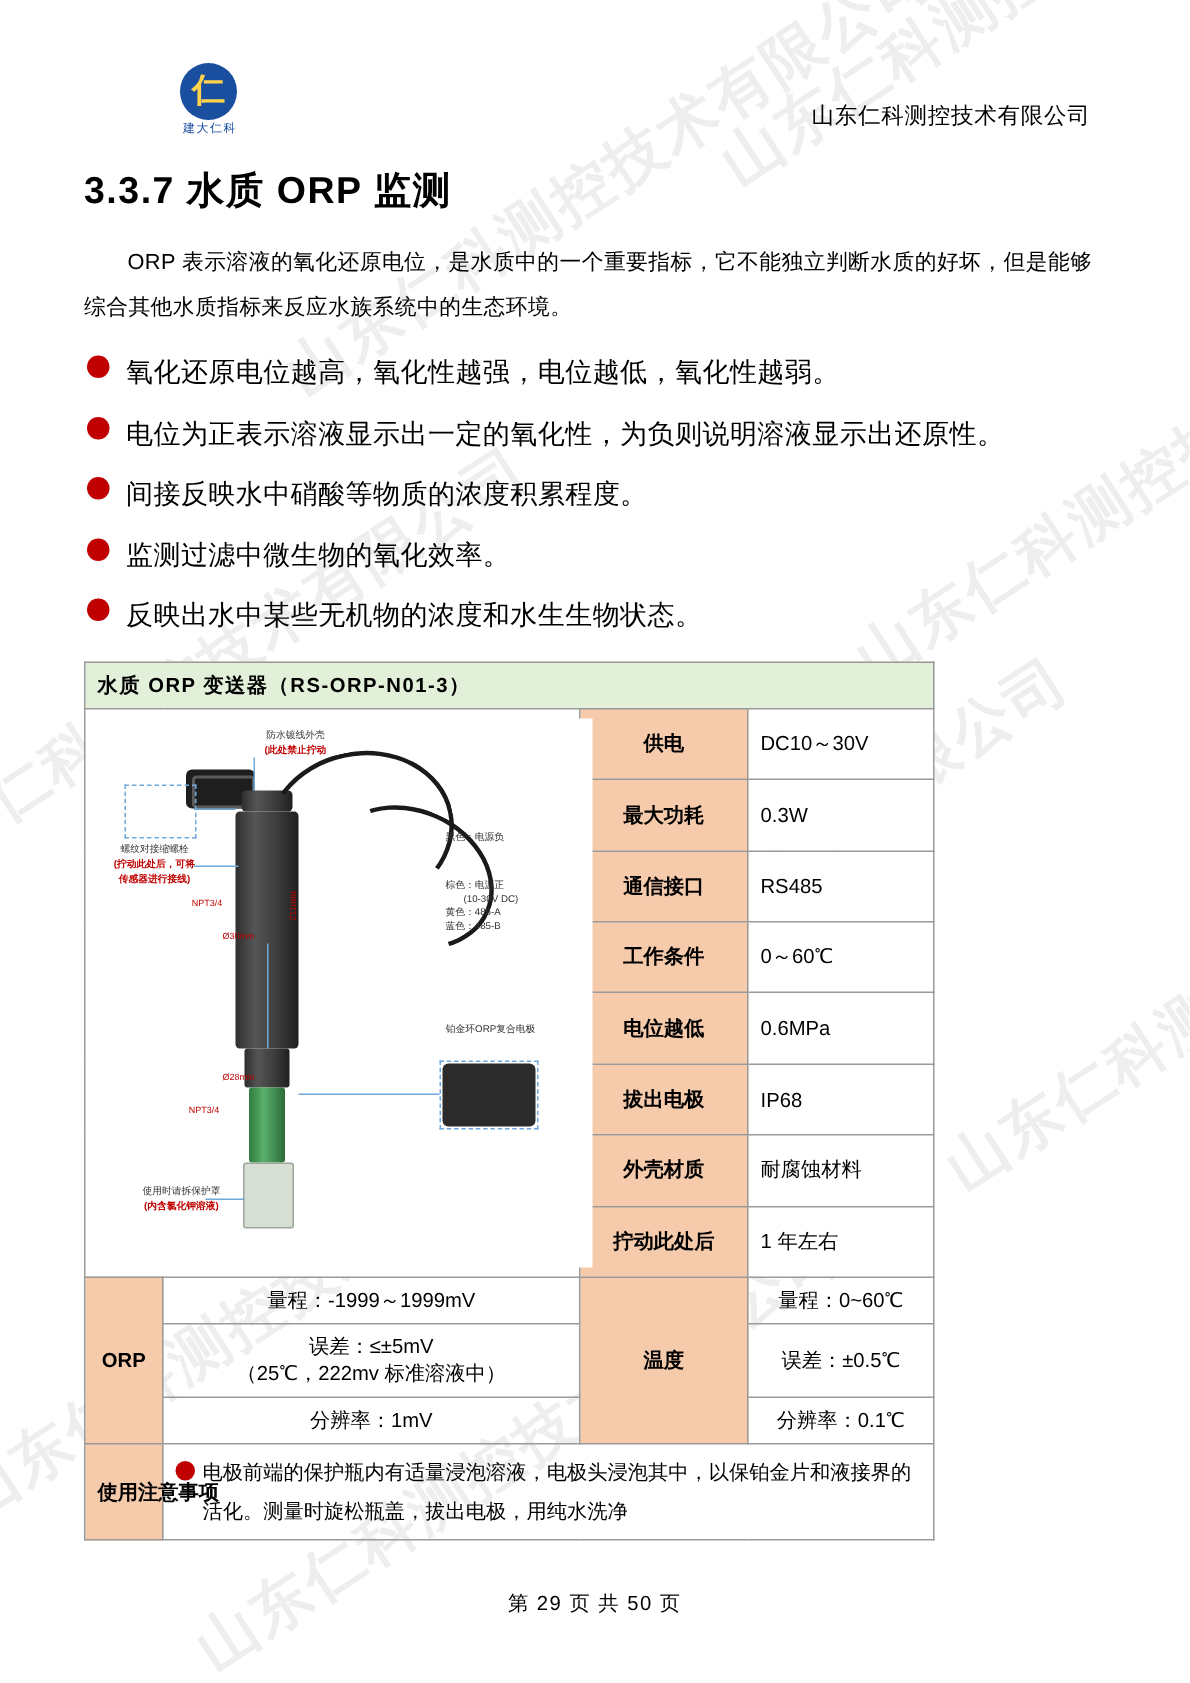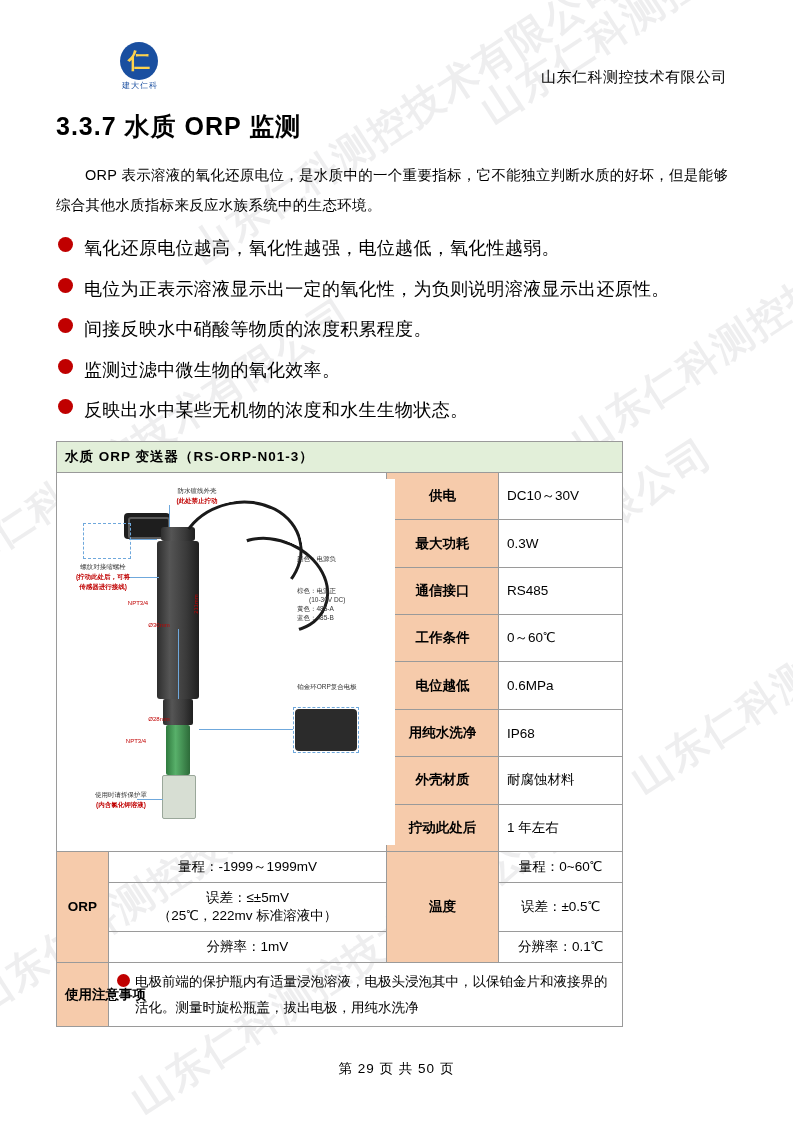--- a/index.html
+++ b/index.html
@@ -370,21 +370,21 @@
       </tr>
       <tr>
         <td class="label-cell">工作条件</td>
         <td class="value-cell">0～60℃</td>
       </tr>
       <tr>
         <td class="label-cell">电位越低</td>
         <td class="value-cell">0.6MPa</td>
       </tr>
       <tr>
-        <td class="label-cell">用纯水洗净</td>
+        <td class="label-cell">拔出电极</td>
         <td class="value-cell">IP68</td>
       </tr>
       <tr>
         <td class="label-cell">外壳材质</td>
         <td class="value-cell">耐腐蚀材料</td>
       </tr>
       <tr>
         <td class="label-cell">拧动此处后</td>
         <td class="value-cell">1 年左右</td>
       </tr>

